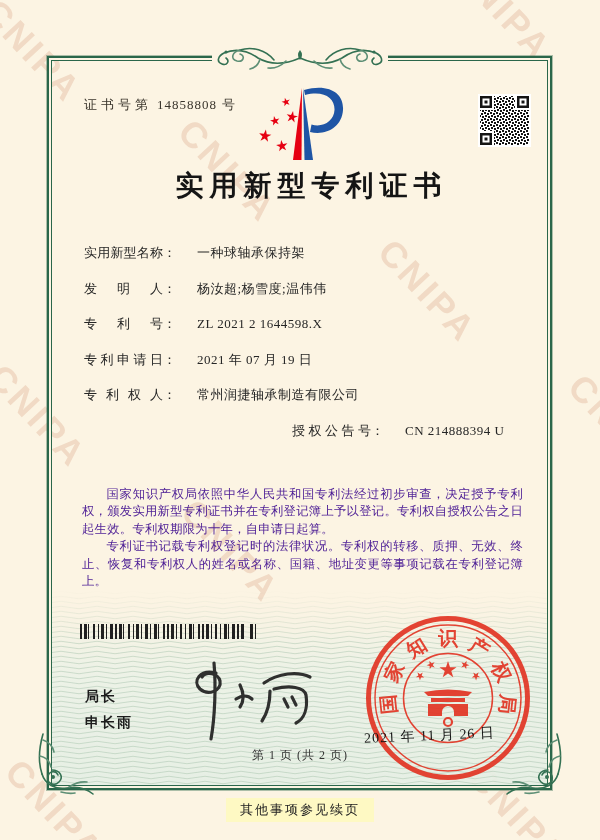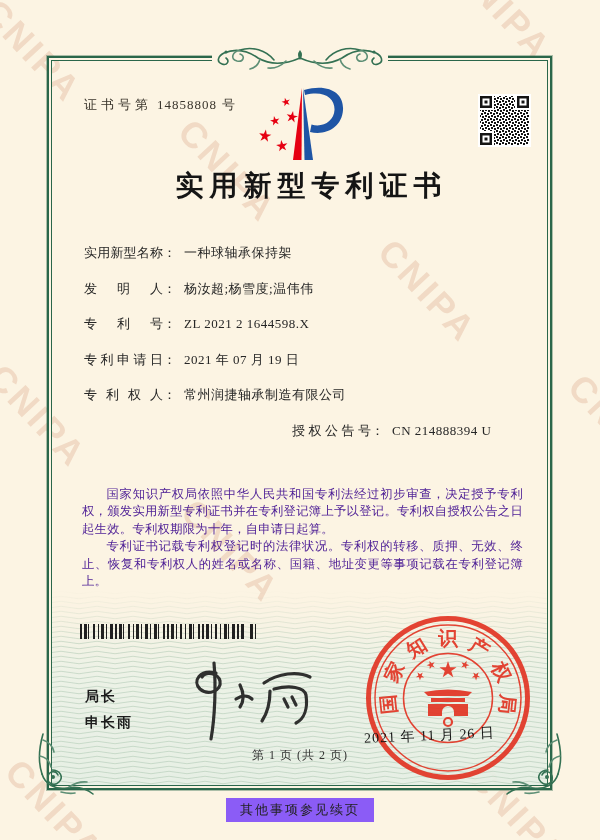--- a/index.html
+++ b/index.html
@@ -36,21 +36,21 @@
   .certno .p2{letter-spacing:0;}
   .logo{position:absolute;left:252px;top:86px;z-index:2;}
   .qr{position:absolute;left:478px;top:94px;z-index:2;}
   .title{position:absolute;left:0;right:0;top:167px;text-align:center;font-size:28px;
          font-weight:700;letter-spacing:6px;padding-left:23px;color:#151515;z-index:2;}
 
   
   .fields{position:absolute;left:84px;top:244px;width:445px;z-index:2;font-size:13px;color:#262626;}
   .frow{height:35.6px;position:relative;}
   .flabel{display:inline-block;width:79px;text-align:justify;text-align-last:justify;vertical-align:top;}
-  .fvalue{margin-left:8px;letter-spacing:.5px;text-align:right;}
+  .fvalue{margin-left:21px;letter-spacing:.5px;text-align:right;}
   .pair2{position:absolute;left:208px;top:0;}
 
   
   .body-text{position:absolute;left:82px;top:486px;width:441px;font-size:12.3px;line-height:17.4px;
              text-align:justify;color:#4c1d95;letter-spacing:.3px;z-index:2;}
   .body-text p{margin:0;text-indent:2em;}
 
   
   .barcode{position:absolute;left:80px;top:624px;width:178px;height:15px;z-index:2;
            background:repeating-linear-gradient(90deg,#202020 0 1.5px,transparent 1.5px 3.5px,
@@ -60,21 +60,21 @@
              font-family:"Liberation Sans","DejaVu Sans",sans-serif;letter-spacing:2px;}
   .dir-name{position:absolute;left:85px;top:714px;font-size:14px;font-weight:600;color:#1c1c1c;z-index:2;
             font-family:"Liberation Sans","DejaVu Sans",sans-serif;letter-spacing:2px;}
   .sig{position:absolute;left:178px;top:655px;z-index:3;}
   .seal{position:absolute;left:364px;top:614px;z-index:3;opacity:.9;}
   .seal-date{position:absolute;left:364px;top:727px;font-size:14px;letter-spacing:1px;color:#141414;
              transform:rotate(-2.5deg);z-index:4;font-weight:500;}
   .pageinfo{position:absolute;left:0;right:0;top:747px;text-align:center;font-size:12px;
             letter-spacing:1px;color:#333;z-index:2;font-family:Liberation Serif, serif;}
   .contnote{position:absolute;left:50%;transform:translateX(-50%);top:798px;font-size:13px;
-            letter-spacing:2px;color:#222;background:#8b5cf6;padding:3px 14px;z-index:2;white-space:nowrap;}
+            letter-spacing:2px;color:#222;background:#fef9c3;padding:3px 14px;z-index:2;white-space:nowrap;}
 </style>
 </head>
 <body>
 
 <div id="cert">
 
   <div class="wm" style="left:-30px;top:30px">CNIPA</div>
   <div class="wm" style="left:440px;top:-12px">CNIPA</div>
   <div class="wm" style="left:165px;top:150px">CNIPA</div>
   <div class="wm" style="left:365px;top:270px">CNIPA</div>

